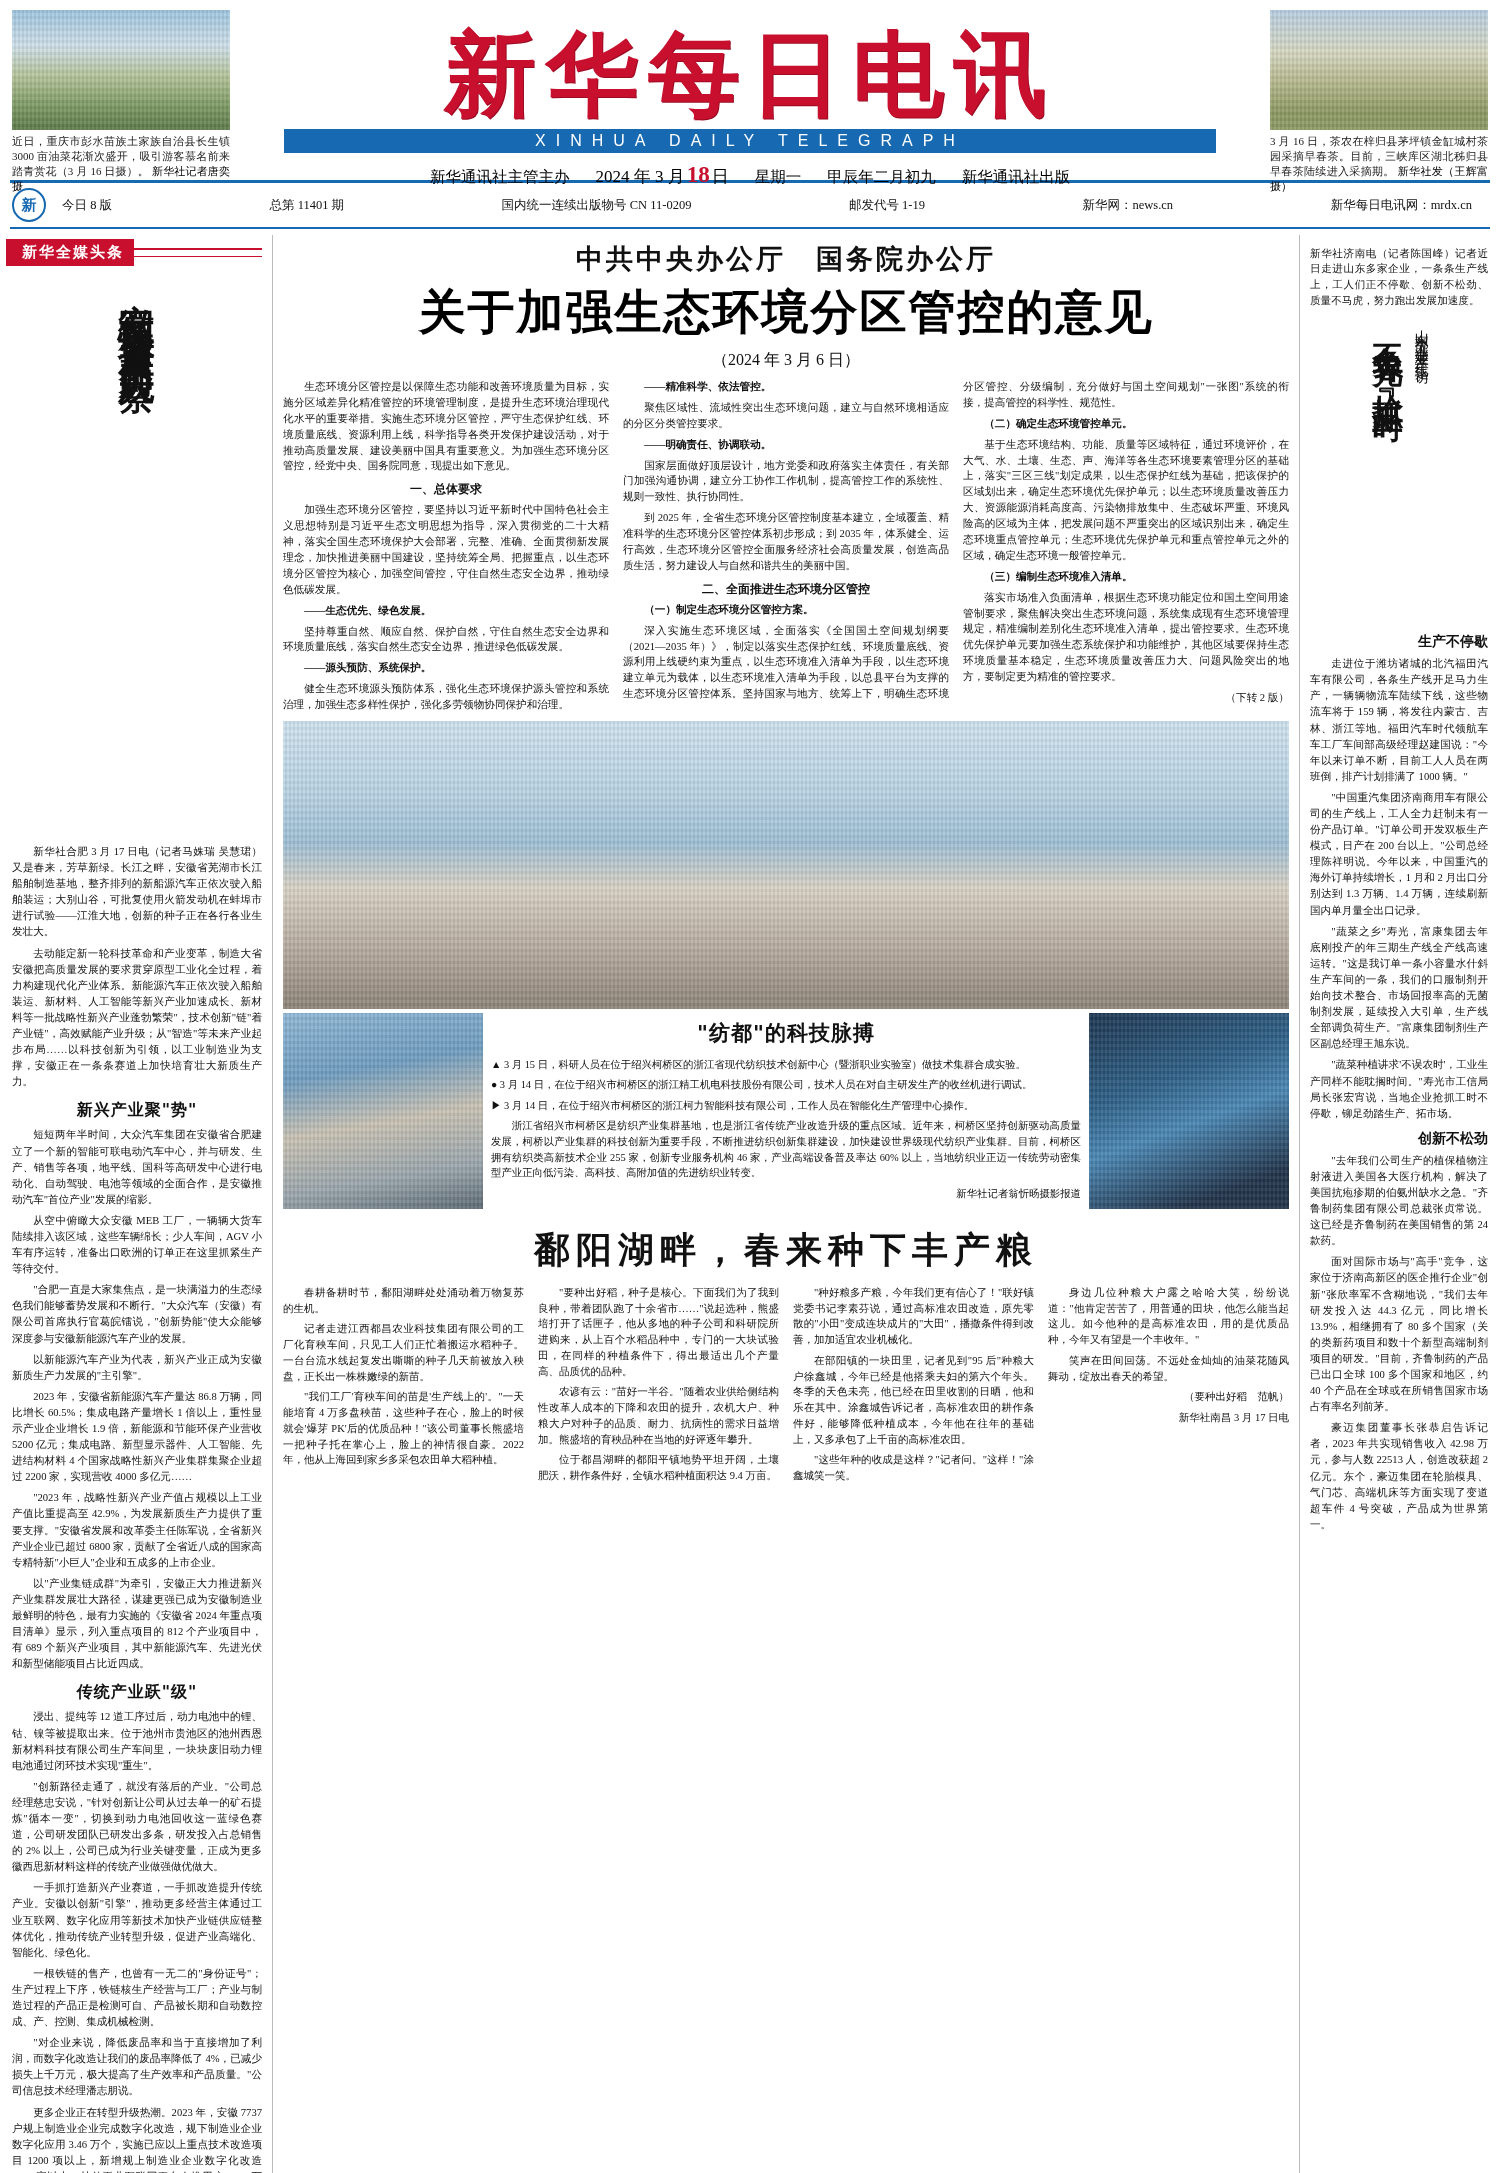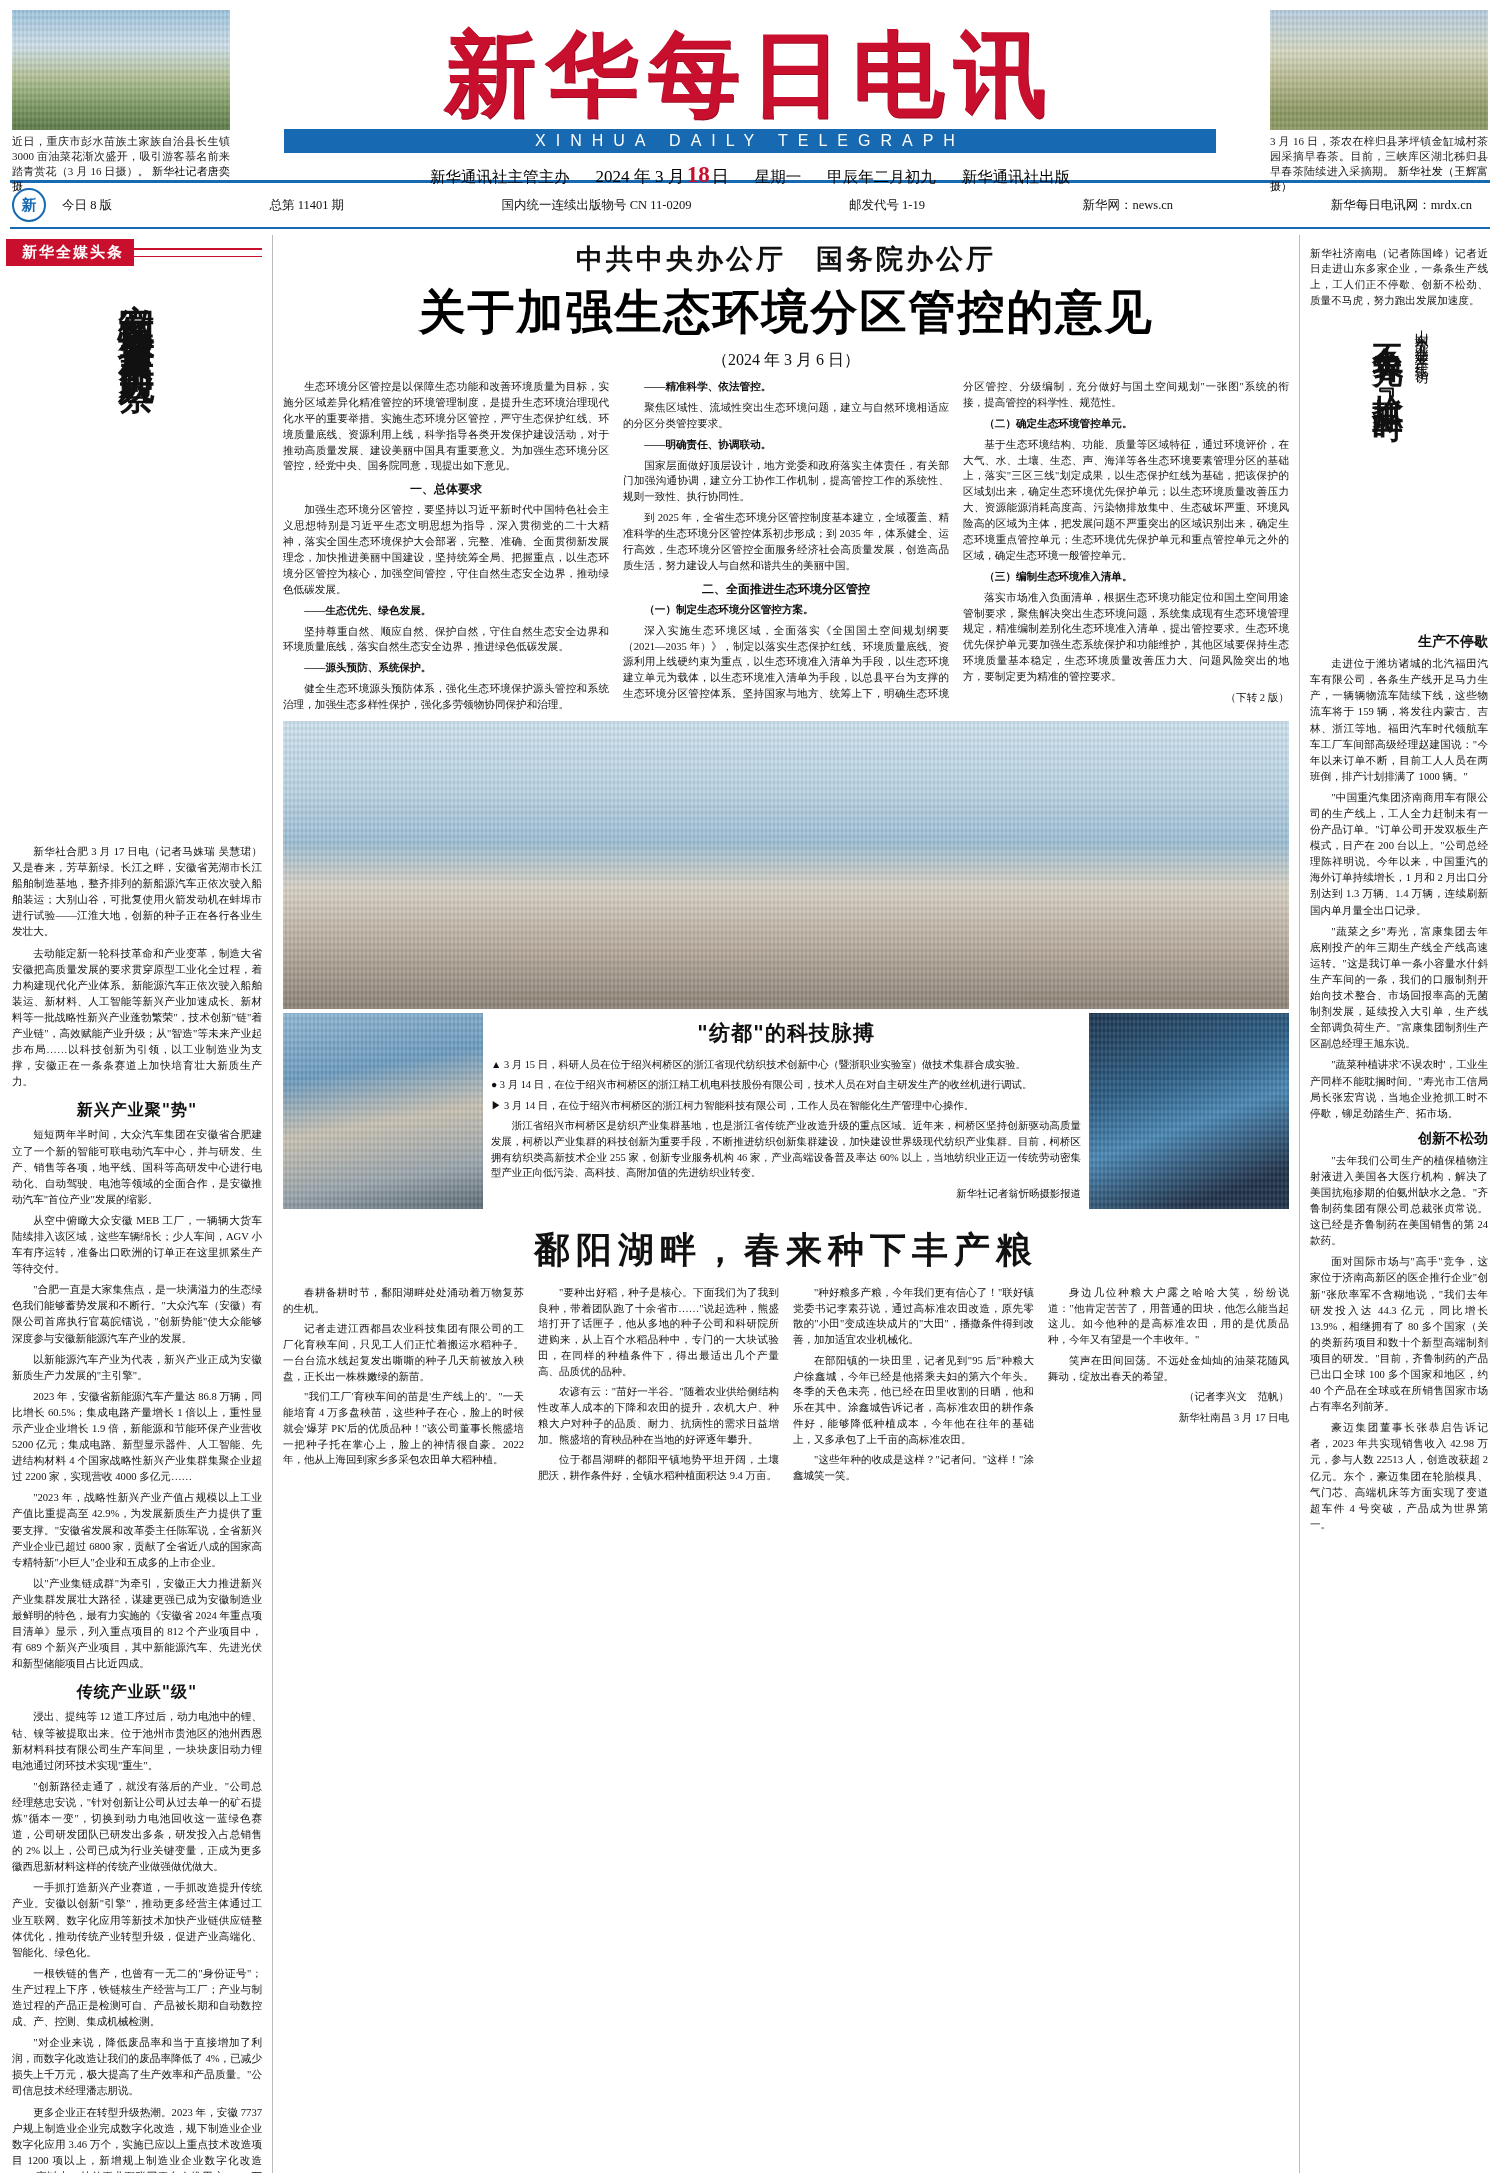--- a/index.html
+++ b/index.html
@@ -221,21 +221,21 @@
         <p>记者走进江西都昌农业科技集团有限公司的工厂化育秧车间，只见工人们正忙着搬运水稻种子。一台台流水线起复发出嘶嘶的种子几天前被放入秧盘，正长出一株株嫩绿的新苗。</p>
         <p>"我们工厂'育秧车间的苗是'生产线上的'。"一天能培育 4 万多盘秧苗，这些种子在心，脸上的时候就会'爆芽 PK'后的优质品种！"该公司董事长熊盛培一把种子托在掌心上，脸上的神情很自豪。2022 年，他从上海回到家乡多采包农田单大稻种植。</p>
         <p>"要种出好稻，种子是核心。下面我们为了我到良种，带着团队跑了十余省市……"说起选种，熊盛培打开了话匣子，他从多地的种子公司和科研院所进购来，从上百个水稻品种中，专门的一大块试验田，在同样的种植条件下，得出最适出几个产量高、品质优的品种。</p>
         <p>农谚有云："苗好一半谷。"随着农业供给侧结构性改革人成本的下降和农田的提升，农机大户、种粮大户对种子的品质、耐力、抗病性的需求日益增加。熊盛培的育秧品种在当地的好评逐年攀升。</p>
         <p>位于都昌湖畔的都阳平镇地势平坦开阔，土壤肥沃，耕作条件好，全镇水稻种植面积达 9.4 万亩。</p>
         <p>"种好粮多产粮，今年我们更有信心了！"联好镇党委书记李素芬说，通过高标准农田改造，原先零散的"小田"变成连块成片的"大田"，播撒条件得到改善，加加适宜农业机械化。</p>
         <p>在部阳镇的一块田里，记者见到"95 后"种粮大户徐鑫城，今年已经是他搭乘夫妇的第六个年头。冬季的天色未亮，他已经在田里收割的日晒，他和乐在其中。涂鑫城告诉记者，高标准农田的耕作条件好，能够降低种植成本，今年他在往年的基础上，又多承包了上千亩的高标准农田。</p>
         <p>"这些年种的收成是这样？"记者问。"这样！"涂鑫城笑一笑。</p>
         <p>身边几位种粮大户露之哈哈大笑，纷纷说道："他肯定苦苦了，用普通的田块，他怎么能当起这儿。如今他种的是高标准农田，用的是优质品种，今年又有望是一个丰收年。"</p>
         <p>笑声在田间回荡。不远处金灿灿的油菜花随风舞动，绽放出春天的希望。</p>
-        <p class="sig">（记者李兴文　范帆）</p>
+        <p class="sig">（要种出好稻　范帆）</p>
         <p class="sig">新华社南昌 3 月 17 日电</p>
       </div>
     </div>
 
     <div class="vline"></div>
 
     <div class="col-right">
       <p class="r-src">新华社济南电（记者陈国峰）记者近日走进山东多家企业，一条条生产线上，工人们正不停歇、创新不松劲、质量不马虎，努力跑出发展加速度。</p>
 
       <div class="rwrap">

